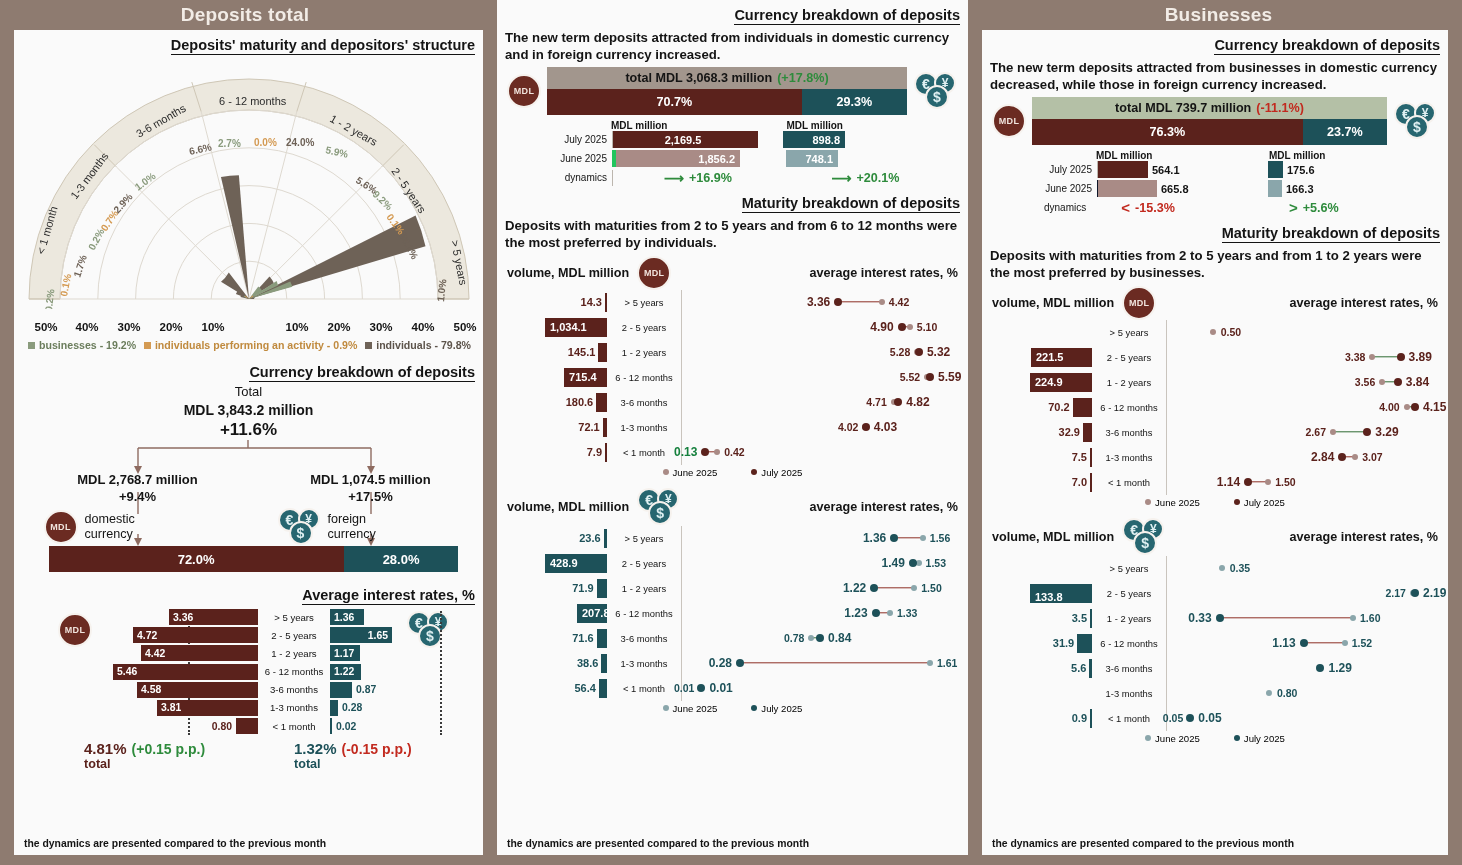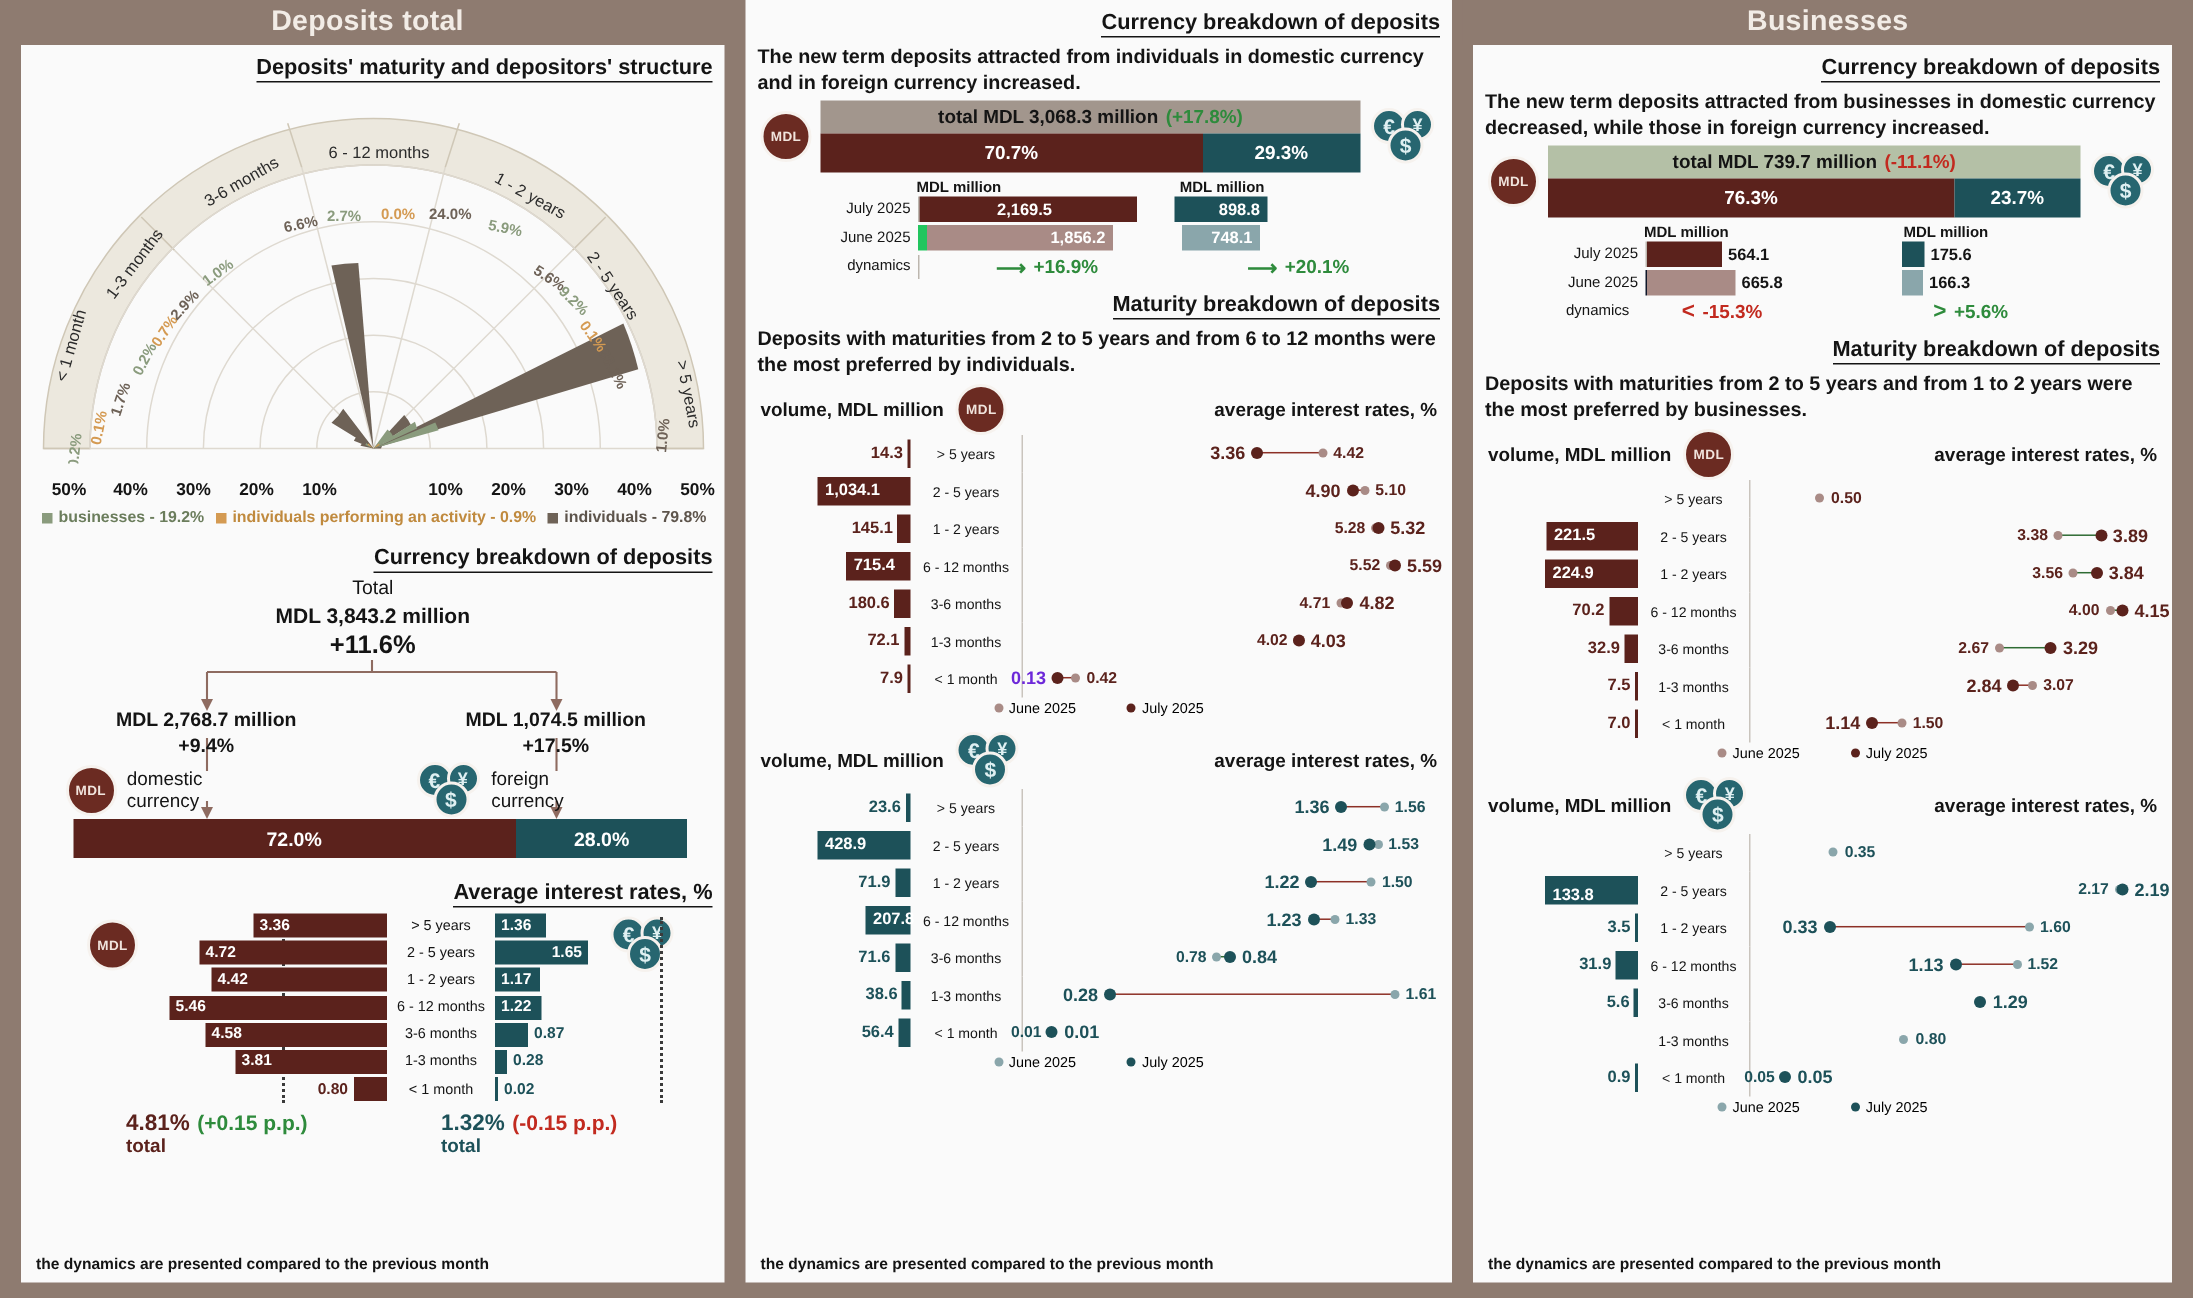--- a/index.html
+++ b/index.html
@@ -518,21 +518,21 @@
                 </div>
               </div>
             <div style="width:165px">
                 <div style="background:#1d5159;height:17px;width:62px;display:flex;align-items:center;justify-content:flex-end">
                   <span style="color:#fff;font-size:11px;font-weight:bold;padding-right:5px">898.8</span>
                 </div>
               </div>
           </div>
           <div class="minirow">
             <div class="minilab">June 2025</div>
-            <div style="width:170px;border-left:6px solid #22c55e">
+            <div style="width:170px;border-left:4px solid #22c55e">
                 <div style="background:#a98b86;height:17px;width:124px;display:flex;align-items:center;justify-content:flex-end">
                   <span style="color:#fff;font-size:11px;font-weight:bold;padding-right:5px">1,856.2</span>
                 </div>
               </div>
             <div style="width:165px">
                 <div style="background:#8aa6ab;height:17px;width:52px;display:flex;align-items:center;justify-content:flex-end">
                   <span style="color:#fff;font-size:11px;font-weight:bold;padding-right:5px">748.1</span>
                 </div>
               </div>
           </div>
@@ -652,21 +652,21 @@
             <div class="mvol">
               <span class="num" style="color: rgb(91, 34, 28); position: static;">7.9</span>
               <div style="height: 19px; background: rgb(91, 34, 28); width: 2px; display: flex; align-items: center; justify-content: flex-start; position: relative;"></div>
             </div>
             <div class="mcat">&lt; 1 month</div>
             <div class="mdot">
               <div class="conn" style="left: 23.3488px; width: 11.932px; background: rgb(141, 48, 38);"></div>
               <div class="dot" style="left: 35.2809px; width: 6px; height: 6px; background: rgb(169, 139, 134);"></div>
               <span class="dotnum" style="color: rgb(91, 34, 28); font-weight: bold; left: 42.2809px; font-size: 10.5px;">0.42</span>
               <div class="dot" style="left: 23.3488px; width: 8px; height: 8px; background: rgb(91, 34, 28);"></div>
-              <span class="dotnum" style="color: #6d28d9; font-weight: bold; font-size: 12px; left: 15.3488px; transform: translate(-100%, -50%);">0.13</span>
+              <span class="dotnum" style="color: #15803d; font-weight: bold; font-size: 12px; left: 15.3488px; transform: translate(-100%, -50%);">0.13</span>
             </div>
           </div>
         </div>
       <div class="leg2">
         <div class="li">
             <span class="d" style="background:#a98b86"></span>
             <span>June 2025</span>
           </div>
         <div class="li">
             <span class="d" style="background:#5b221c"></span>

